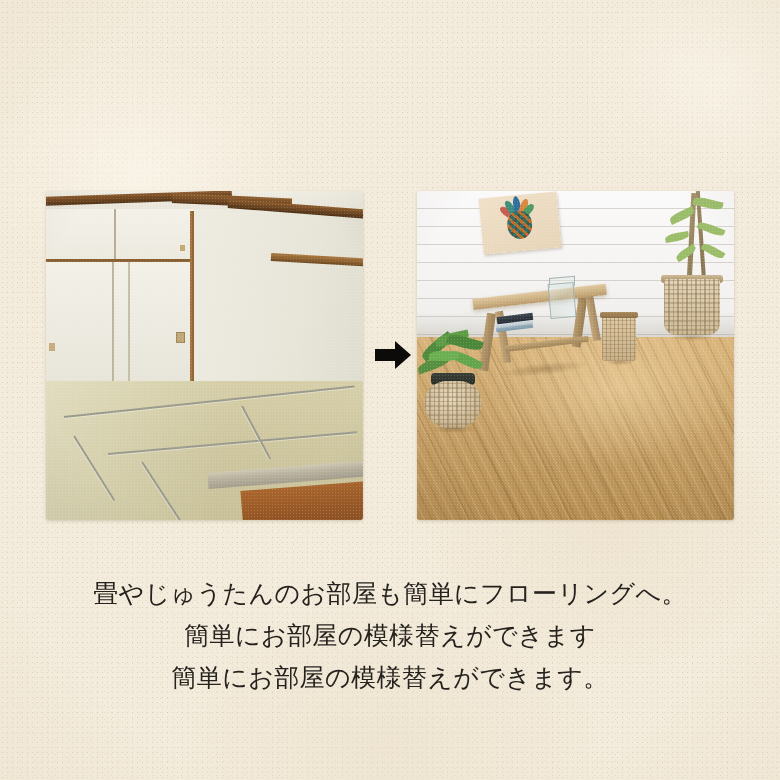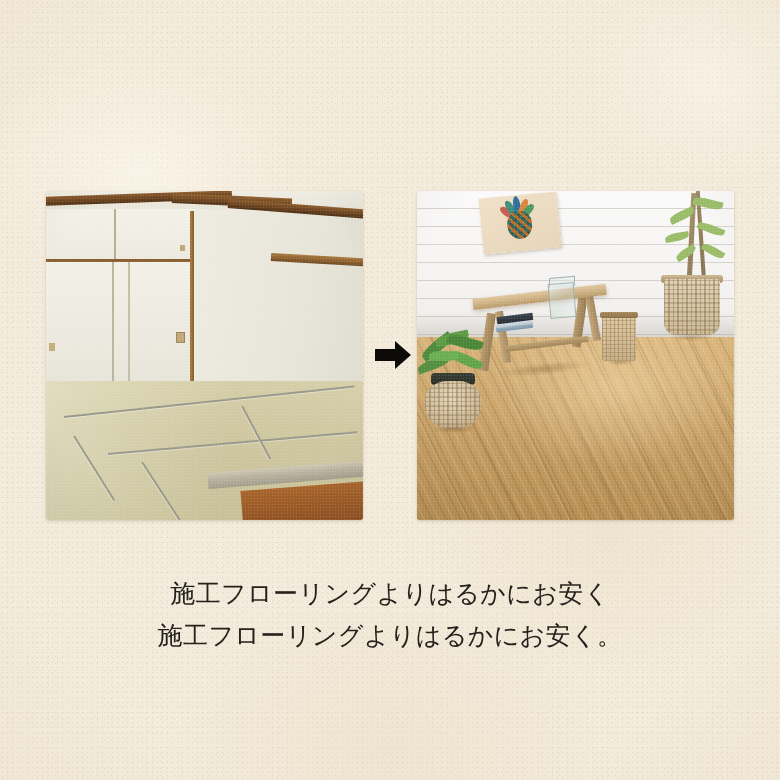--- a/index.html
+++ b/index.html
@@ -546,17 +546,18 @@
       <div class="lyr leafspray" style="left:12px;top:160px;width:30px;height:10px;background:#6cae52;transform:rotate(2deg);"></div>
       <div class="lyr pa-pot-dark"></div>
       <div class="lyr pa-planter-l"></div>
       <div class="lyr pa-planter-l-shadow"></div>
     </div>
     <div class="soften"></div>
     <div class="grain"></div>
   </div>
 
   <div id="caption">
-    <span class="cline">施工フローリングよりはるかにお安く</span>
-    <span class="cline">施工フローリングよりはるかにお安く。</span>
+    <span class="cline">畳やじゅうたんのお部屋も簡単にフローリングへ。</span>
+    <span class="cline">簡単にお部屋の模様替えができます</span>
+    <span class="cline">簡単にお部屋の模様替えができます。</span>
   </div>
 
 </div>
 
 </body></html>

